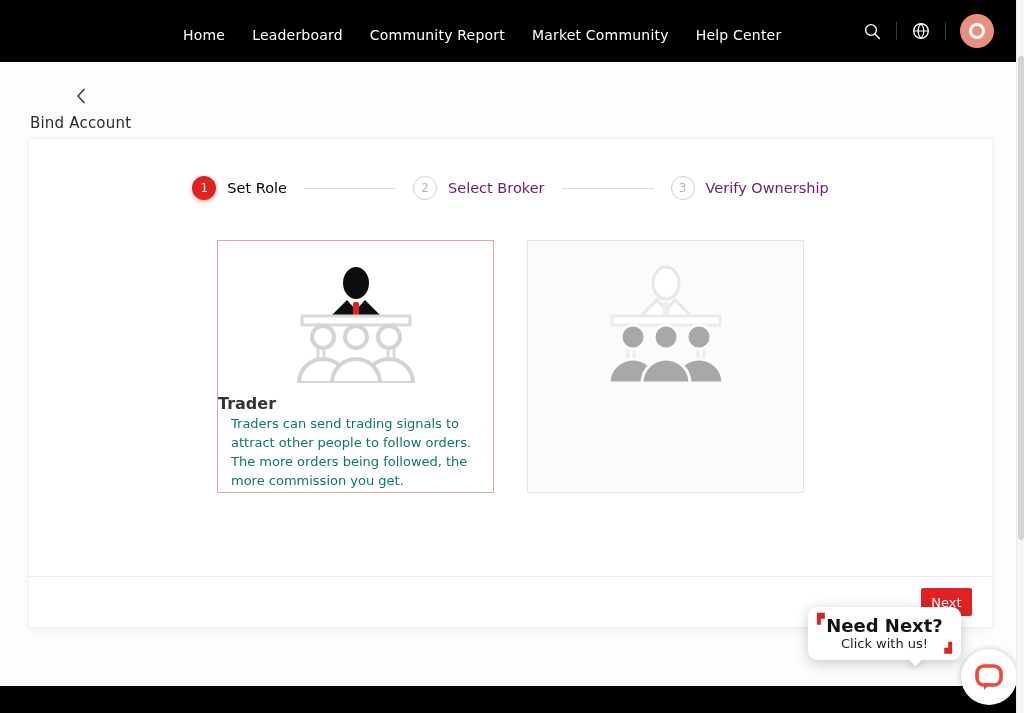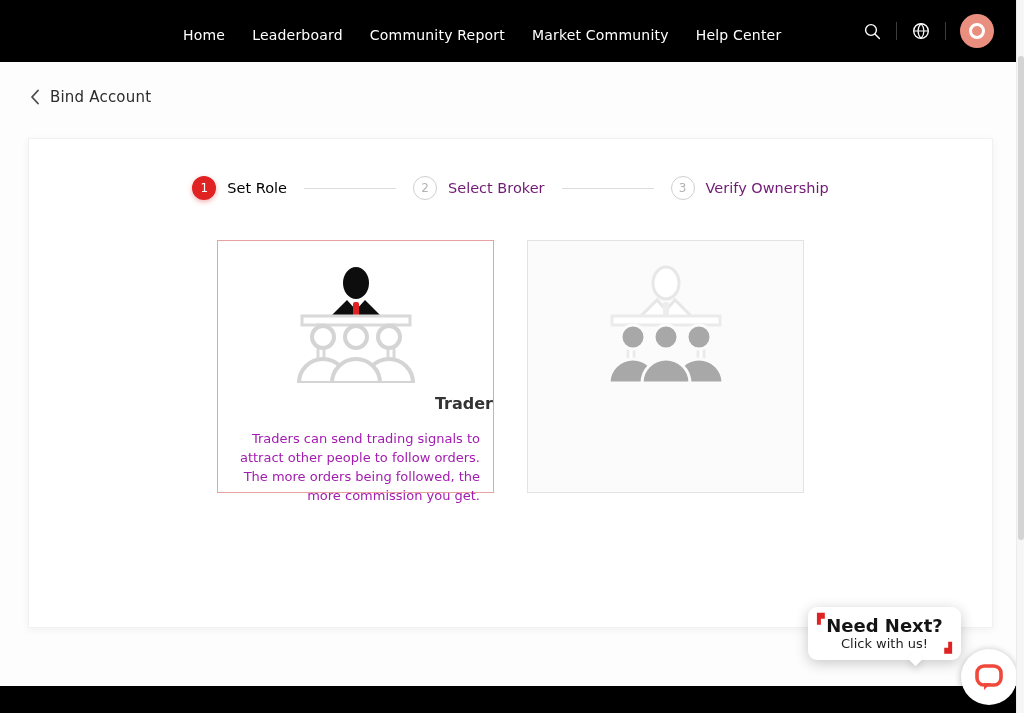--- a/index.html
+++ b/index.html
@@ -21,21 +21,21 @@
   .nav-right { position:absolute; right:30px; top:0; height:62px; display:flex; align-items:center; }
   .nav-icon { display:flex; align-items:center; justify-content:center; width:24px; height:24px; cursor:pointer; }
   .nav-divider { width:1px; height:18px; background:#3c3c3c; margin:0 12px; }
   .avatar {
     width:34px; height:34px; border-radius:50%; background:#ea8f7f;
     display:flex; align-items:center; justify-content:center; cursor:pointer; margin-left:2px;
   }
   .avatar-ring { width:16px; height:16px; border:3px solid #fff; border-radius:50%; }
 
   
-  .back-row { position:absolute; top:88px; left:30px; display:flex; align-items:center; gap:10px; cursor:pointer; }
+  .back-row { position:absolute; top:88px; left:30px; display:flex; align-items:center; gap:10px; cursor:pointer;flex-direction:column; }
   .back-label { font-size:15px; color:#2c2c2c; letter-spacing:.2px; }
 
   
   .card {
     position:absolute; left:28px; top:138px; width:965px; height:490px;
     background:#fff; border:1px solid #f1f1f1;
     box-shadow:0 2px 8px rgba(0,0,0,.05);
   }
 
   
@@ -49,26 +49,26 @@
   .step.upcoming .step-circle { border:1px solid #cfcfcf; color:#b3b3b3; background:#fff; }
   .step-label { font-size:14.5px; }
   .step.active .step-label { color:#000000; }
   .step.upcoming .step-label { color:#701a75; }
   .connector { width:92px; height:1px; background:#dcdcdc; margin:0 17px; }
 
   
   .roles { display:flex; justify-content:center; gap:33px; margin-top:40px; }
   .role-card {
     width:277px; height:253px; background:#fbfbfb;
-    border:1px solid #e3e3e3; text-align:right; cursor:pointer;
+    border:1px solid #e3e3e3; text-align:left; cursor:pointer;
   }
   .role-card.selected { border:1px solid #e9a2a2; background:#fff; }
   .icon-wrap { margin-top:20px; height:122px; display:flex; justify-content:center; }
   .role-title { font-size:16px; font-weight:600; color:#333; margin-top:11px; }
-  .role-desc { font-size:13px; color:#a21caf; line-height:1.45; margin:17px 13px 0; }
+  .role-desc { font-size:13px; color:#0f766e; line-height:1.45; margin:2px 13px 0; }
 
   
   .ic-head-t { fill:#0d0d0d; }
   .ic-suit-t { fill:#0d0d0d; }
   .ic-tie-t  { fill:#e02222; }
   .ic-table  { fill:#fff; stroke:#d9d9d9; stroke-width:3; }
   .ic-aud-o  { fill:#fff; stroke:#d4d4d4; stroke-width:4; }
   .ic-head-f { fill:#fff; stroke:#e7e7e7; stroke-width:3; }
   .ic-suit-f { fill:#fff; stroke:#e7e7e7; stroke-width:3; }
   .ic-tie-f  { fill:#ededed; }
@@ -213,20 +213,23 @@
           <circle class="ic-aud-s" cx="99" cy="76" r="12"></circle>
           <path class="ic-aud-s" d="M75,122 a24,24 0 0 1 48,0 Z"></path>
           <circle class="ic-aud-s" cx="66" cy="76" r="12"></circle>
           <path class="ic-aud-s" d="M42,122 a24,24 0 0 1 48,0 Z"></path>
         </svg>
       </div>
     </div>
 
   </div>
 
+  <div class="card-footer">
+    <button class="next-btn">Next</button>
+  </div>
 </section>
 
 <div class="help-tooltip">
   <span class="corner-mark corner-tl">▛</span>
   <span class="help-title">Need Next?</span>
   <span class="help-sub">Click with us!</span>
   <span class="corner-mark corner-br">▟</span>
   <span class="help-tail"></span>
 </div>
 

